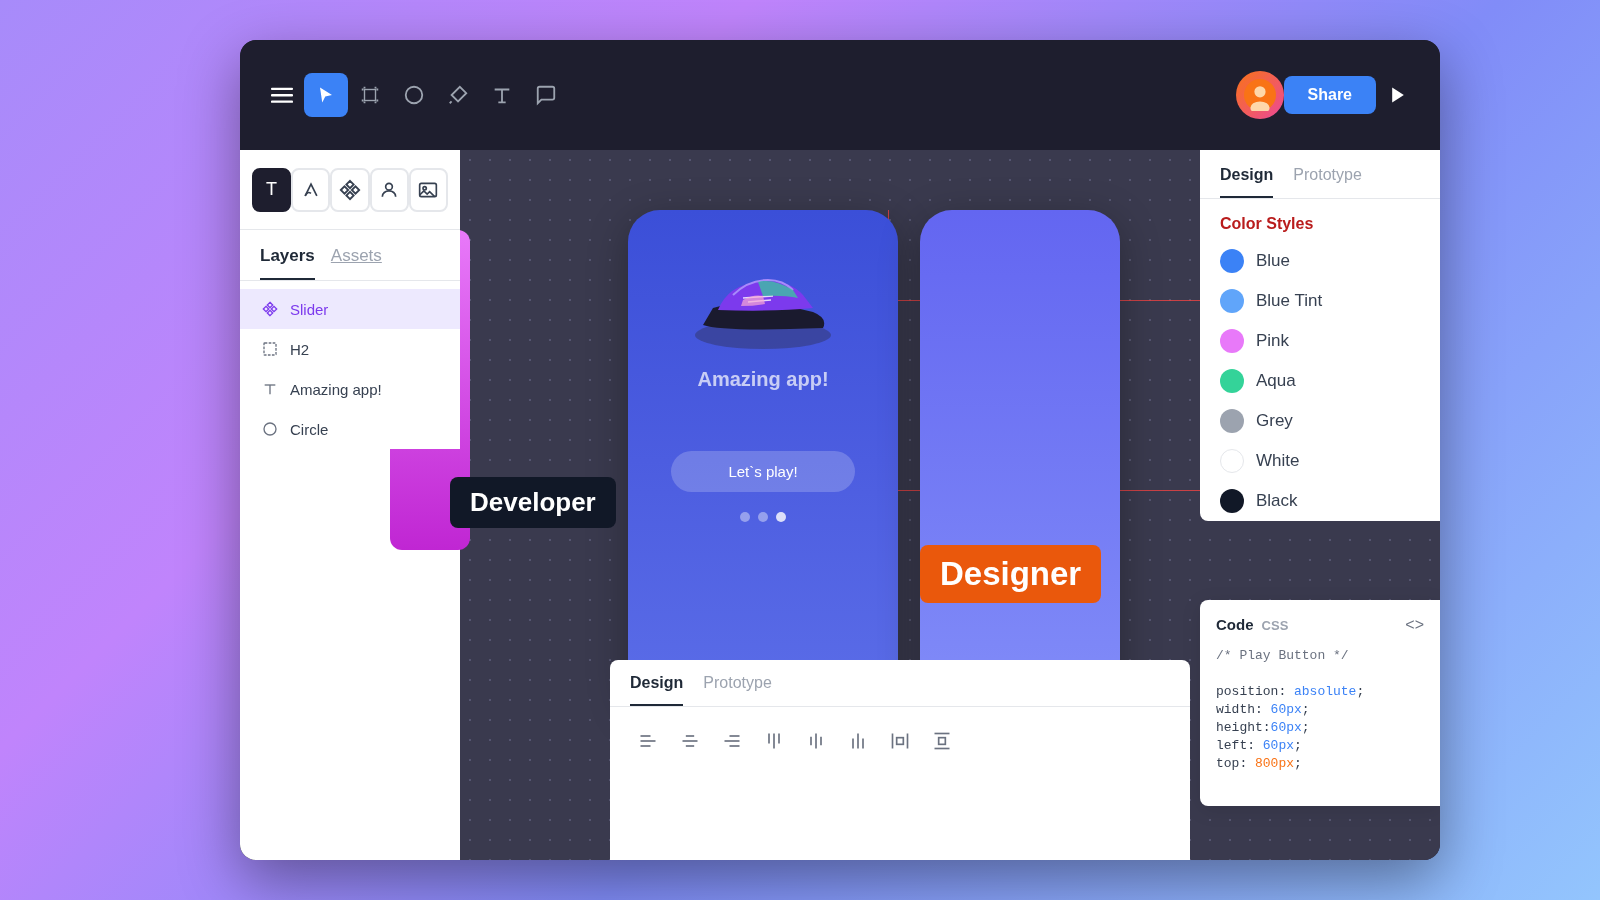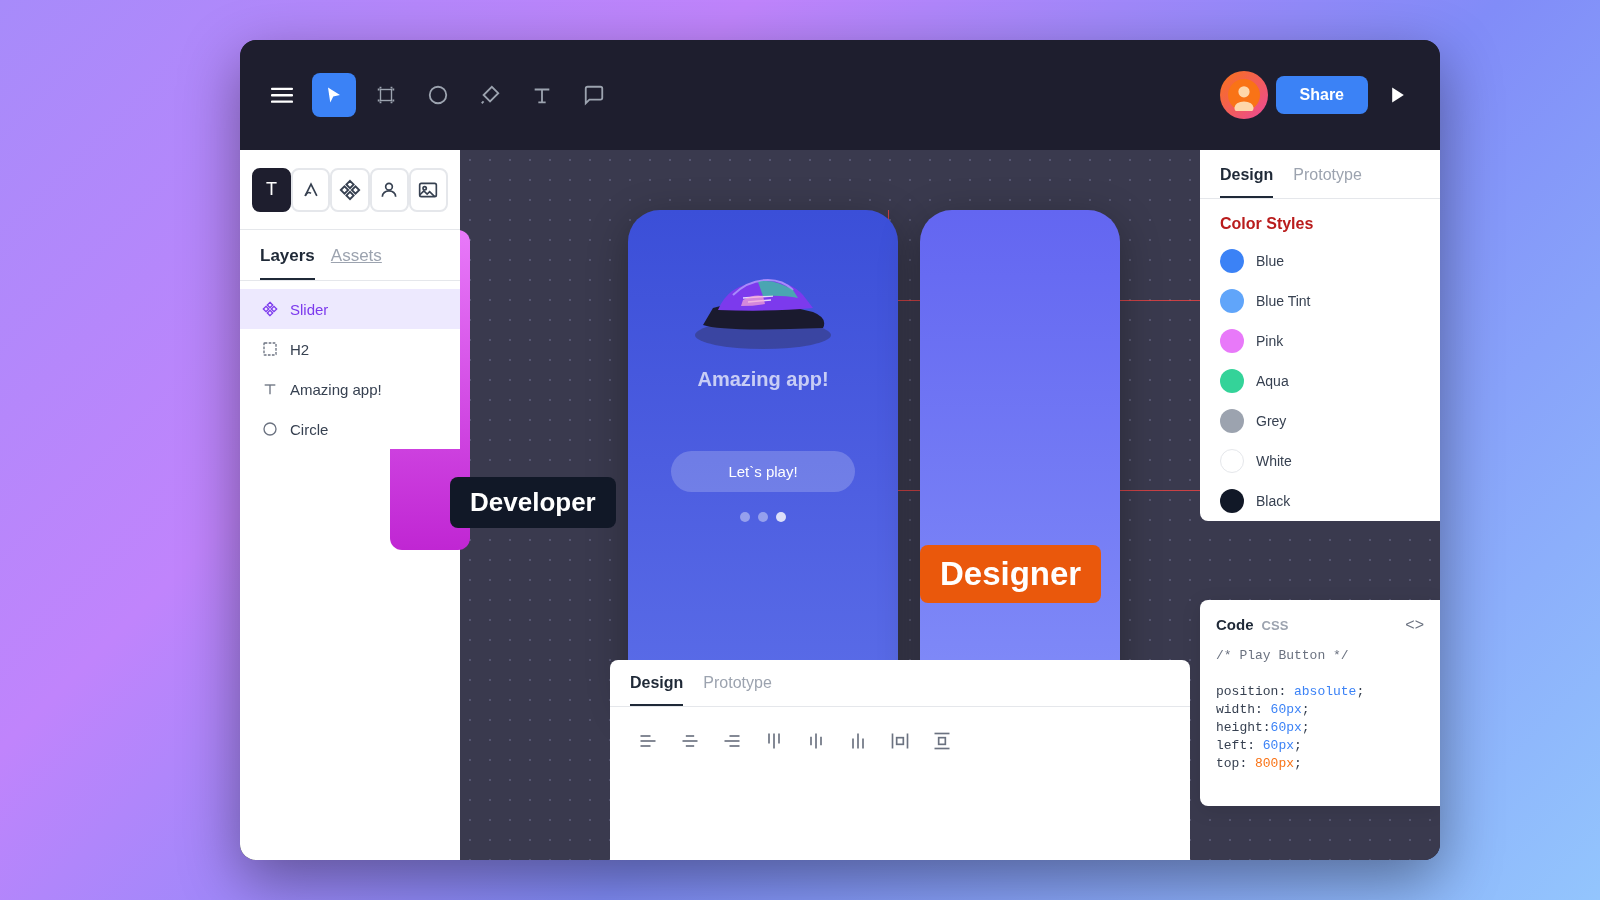--- a/index.html
+++ b/index.html
@@ -25,21 +25,21 @@
       box-shadow: 0 20px 60px rgba(0,0,0,0.4);
     }
 
     
     .toolbar {
       height: 110px;
       background: #1e1e2e;
       display: flex;
       align-items: center;
       padding: 0 20px;
-      gap: 8px;
+      gap: 0;
       border-radius: 16px 16px 0 0;
     }
     .toolbar-menu {
       width: 44px; height: 44px;
       display: flex; align-items: center; justify-content: center;
       color: white; font-size: 20px; cursor: pointer;
       border-radius: 8px;
     }
     .toolbar-select {
       width: 44px; height: 44px;
@@ -367,21 +367,21 @@
       padding: 8px 20px;
       gap: 12px;
       cursor: pointer;
     }
     .color-swatch {
       width: 24px; height: 24px;
       border-radius: 50%;
       flex-shrink: 0;
     }
     .color-label {
-      font-size: 14px;
+      font-size: 17px;
       color: #374151;
     }
 
     
     .code-panel {
       position: absolute;
       top: 450px;
       right: 0;
       width: 240px;
       background: white;

